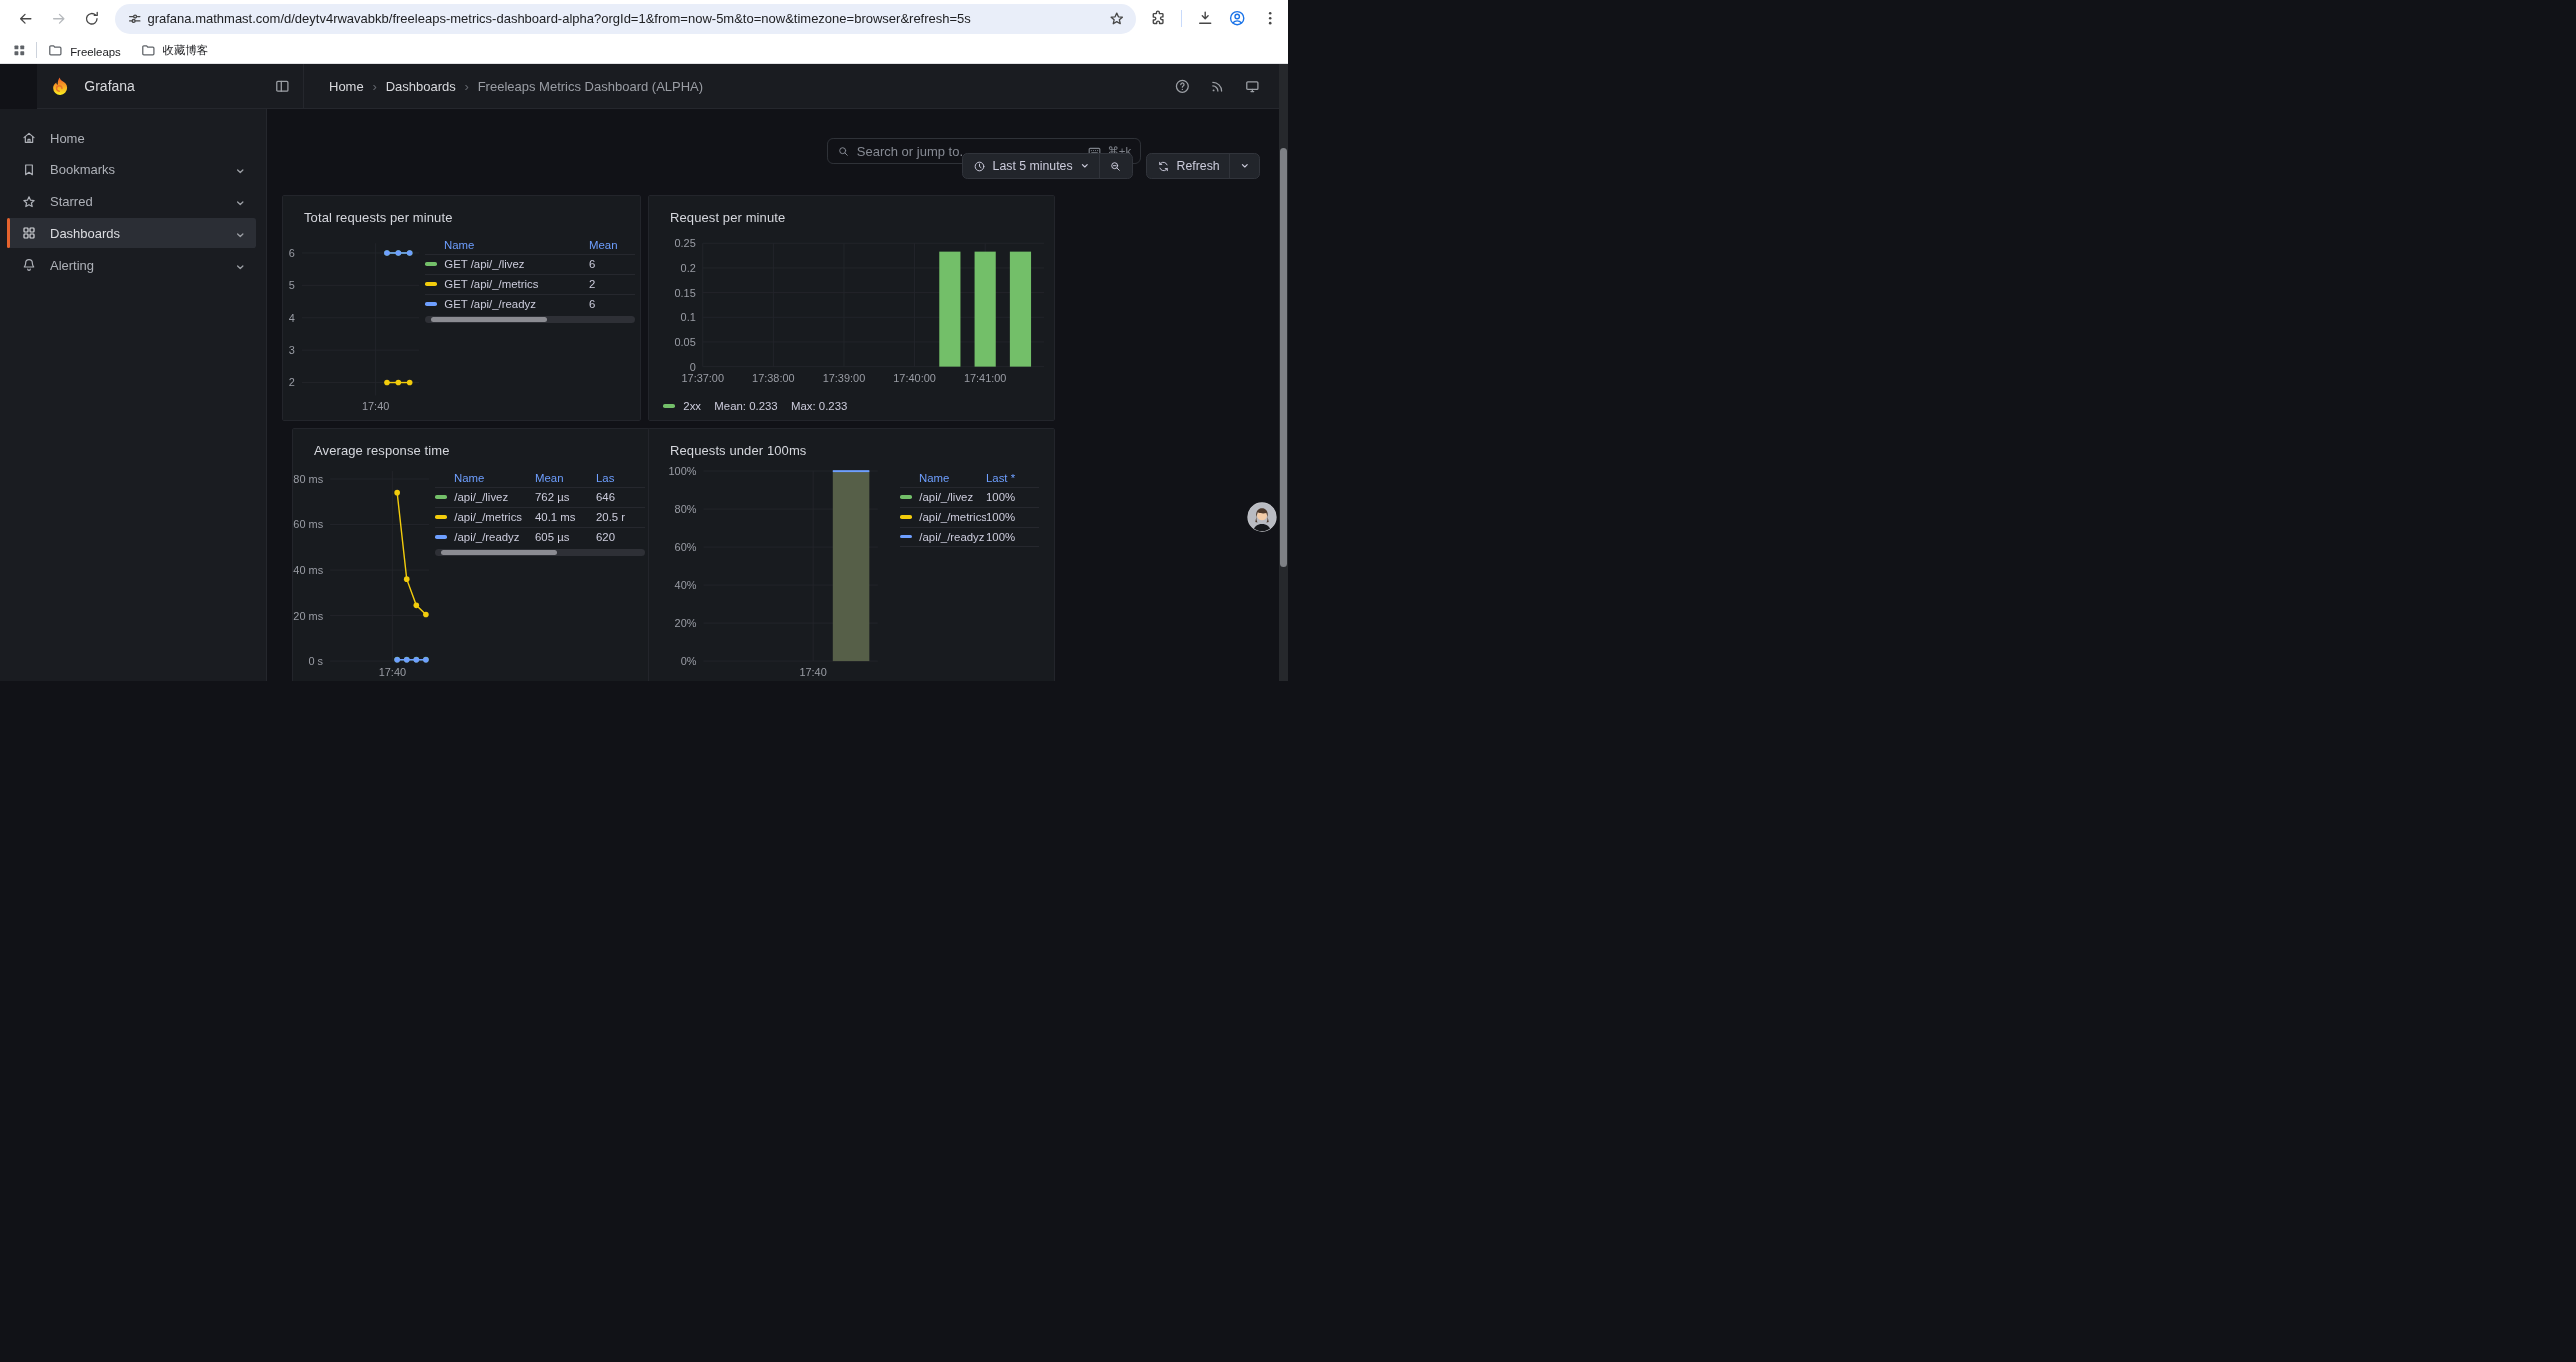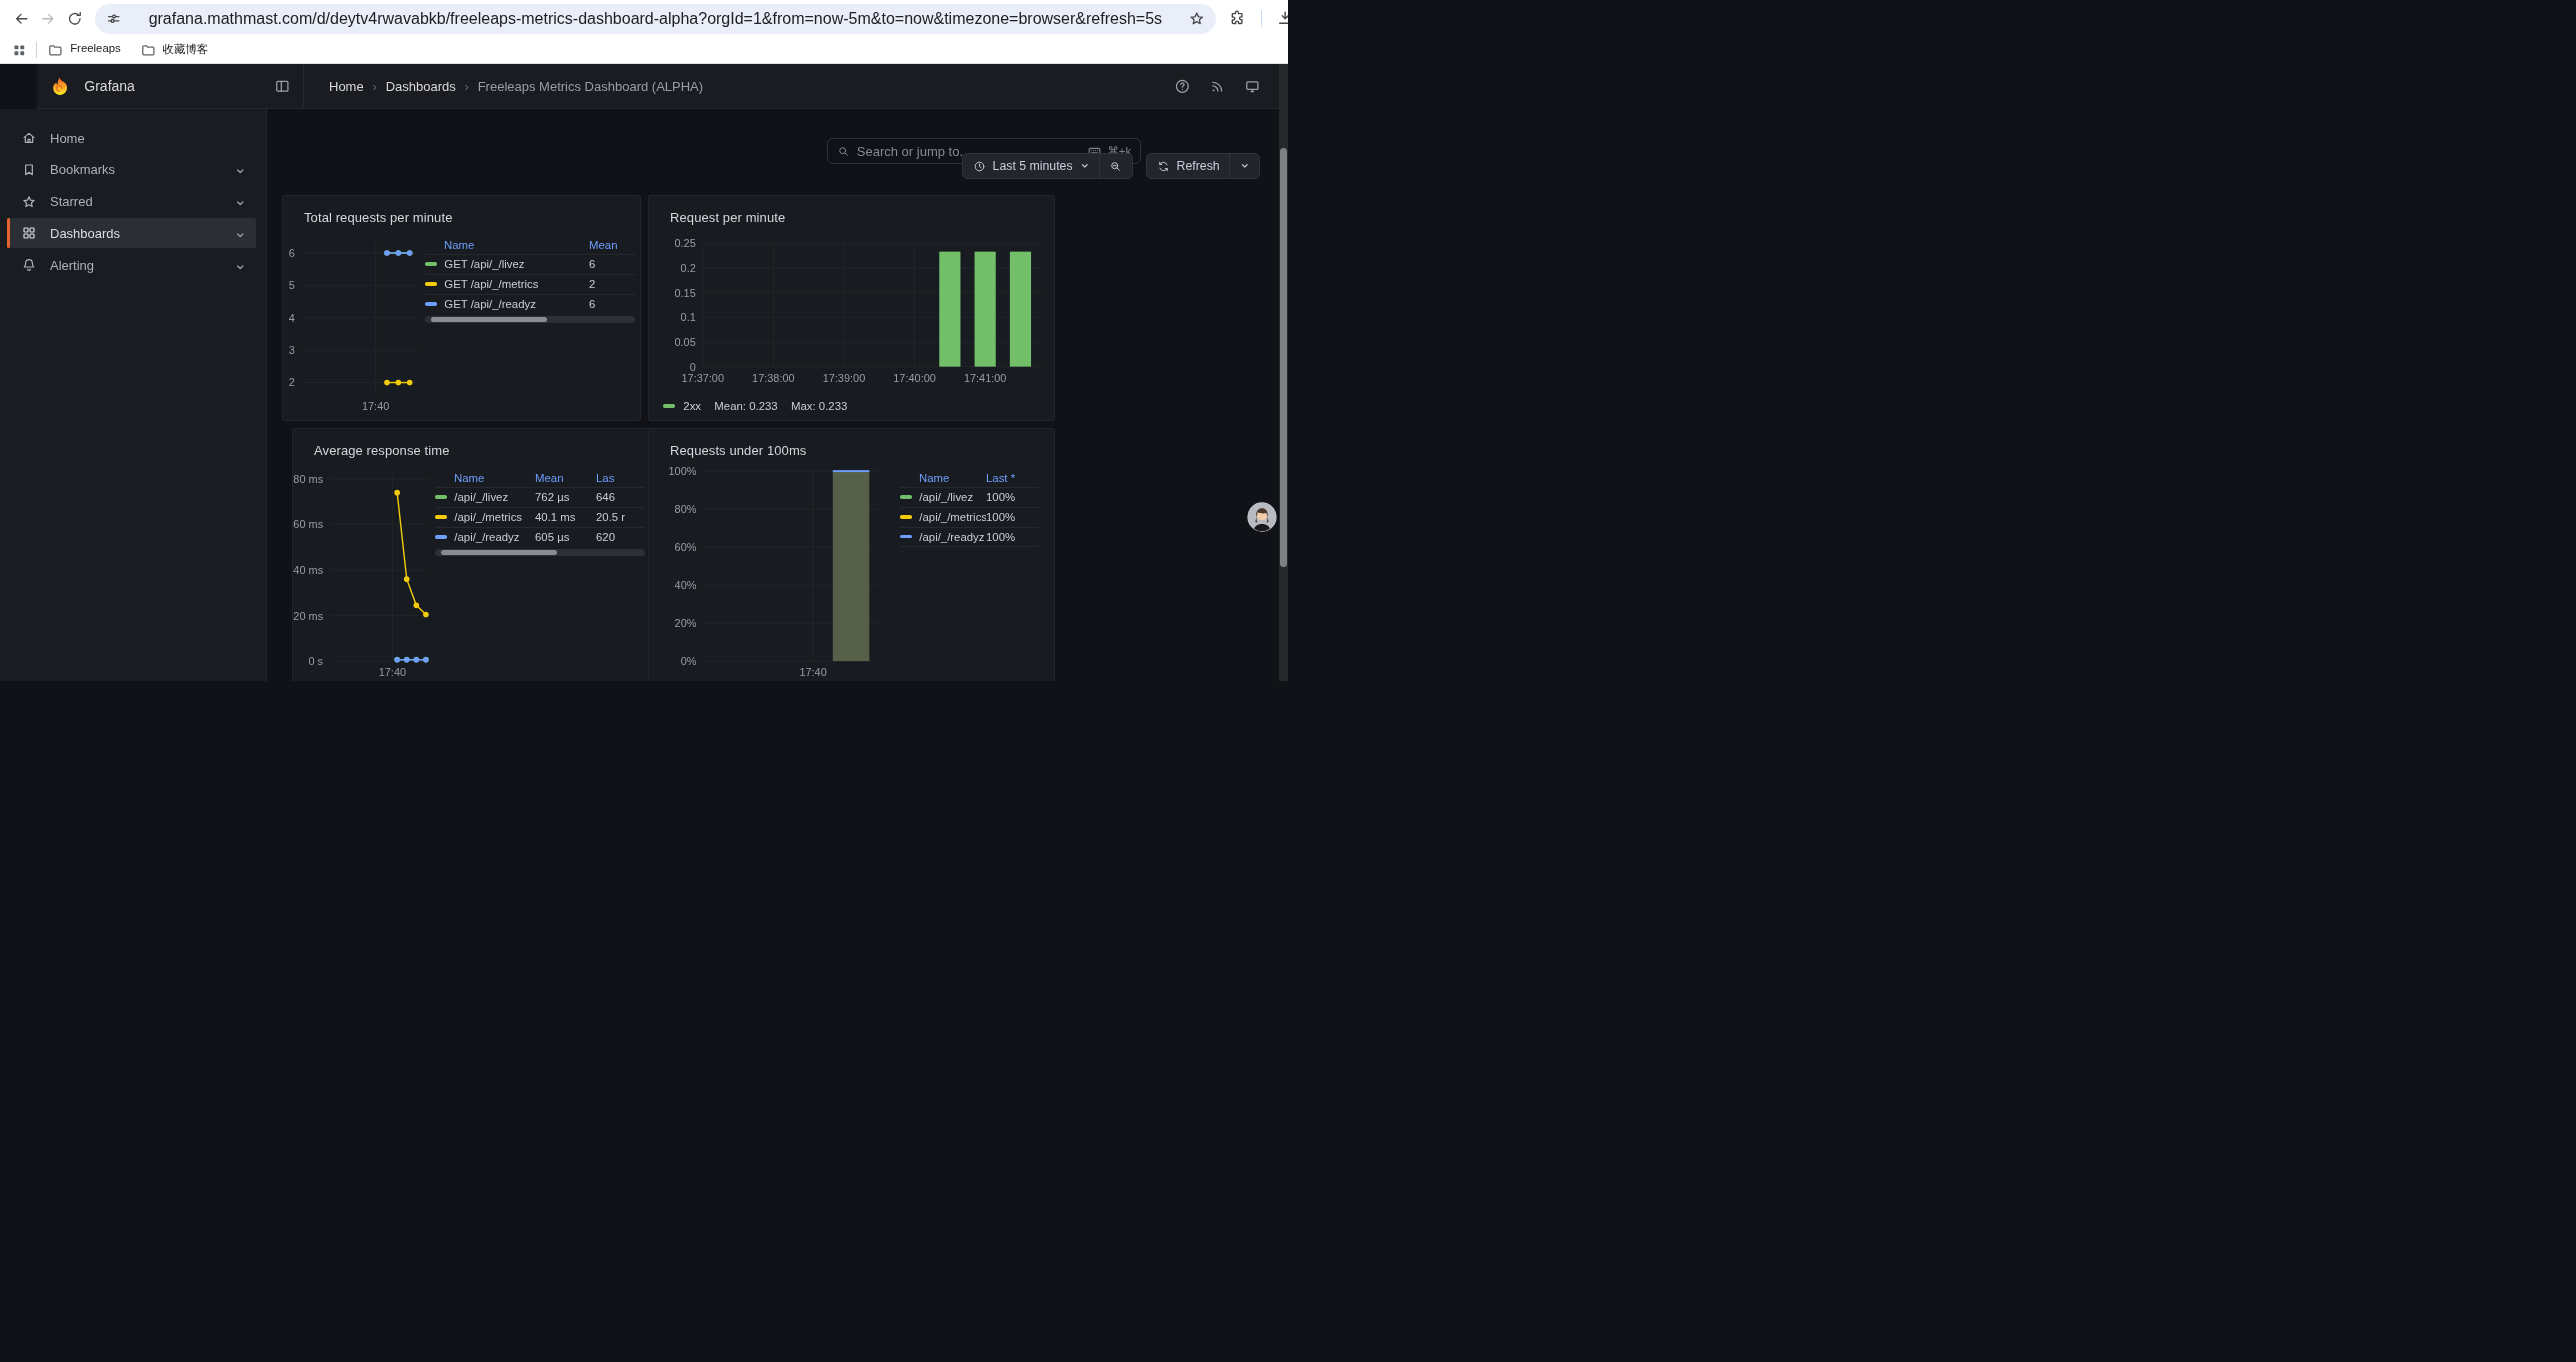--- a/index.html
+++ b/index.html
@@ -9,31 +9,31 @@
 
   
   .chrome { position:absolute; top:0; left:0; width:1288px; height:64px; background:#ffffff; border-bottom:0.9px solid #e2e3e6; }
   .b-toolbar { height:37px; display:flex; align-items:center; padding:0 8.8px; }
   .nav-ic { width:24.6px; height:24.6px; display:flex; align-items:center; justify-content:center; color:#474747; margin:0 4.4px; }
   .nav-ic svg { width:17.5px; height:17.5px; }
   .nav-ic.disabled { color:#b6b9bd; }
   .urlbar { height:30px; flex:0 0 1021px; background:#e9eef9; border-radius:15px; display:flex; align-items:center; padding:0 10.5px; margin-left:7px; color:#1f1f1f; }
   .urlbar .ic { width:17.5px; height:17.5px; color:#474747; flex:0 0 auto; }
   .urlbar .ic svg { width:17.5px; height:17.5px; }
-  .url-text { flex:1; margin:0 26px; font-size:16px; white-space:nowrap; overflow:hidden; color:#202124; }
+  .url-text { flex:1; margin:0 4px; font-size:13px; white-space:nowrap; overflow:hidden; color:#202124; }
   .chrome-right { display:flex; align-items:center; margin-left:12.3px; gap:14px; color:#474747; }
   .chrome-right .ic { width:18.4px; height:18.4px; }
   .chrome-right .ic svg { width:18.4px; height:18.4px; }
   .v-div-l { width:0.9px; height:17.5px; background:#c8dafb; }
   .profile-ic { color:#1a73e8; }
   .b-bookmarks { height:26px; display:flex; align-items:center; padding:0 10.5px; font-size:11.4px; color:#202124; }
   .bm-ic { width:16.7px; height:16.7px; color:#5f6368; }
   .bm-ic svg { width:16.7px; height:16.7px; }
   .bm-div { width:0.9px; height:16px; background:#cdd3dc; margin:0 10.5px 0 8.8px; }
-  .bm-item { display:flex; align-items:flex-start; gap:6.1px; margin-right:19px; }
+  .bm-item { display:flex; align-items:flex-end; gap:6.1px; margin-right:19px; }
 
   
   .gf-header { position:absolute; top:64px; left:0; width:1288px; height:45px; background:#1a1c21; border-bottom:0.9px solid #25272d;margin-left:37px; }
   .brand { position:absolute; left:0; top:0; width:267px; height:44px; display:flex; align-items:center; padding:0 12.3px; border-right:0.9px solid #25272d; }
   .brand .logo { width:21px; height:21px; margin-right:14px; }
   .brand-name { color:#d8d9dd; font-size:14px; font-weight:500; flex:1; }
   .collapse-ic { width:16.7px; height:16.7px; color:#9da0a6; }
   .collapse-ic svg { width:16.7px; height:16.7px; }
   .breadcrumb { position:absolute; left:292px; top:0; height:44px; display:flex; align-items:center; gap:8.8px; font-size:13px; }
   .bc-link { color:#d8d9dd; }

